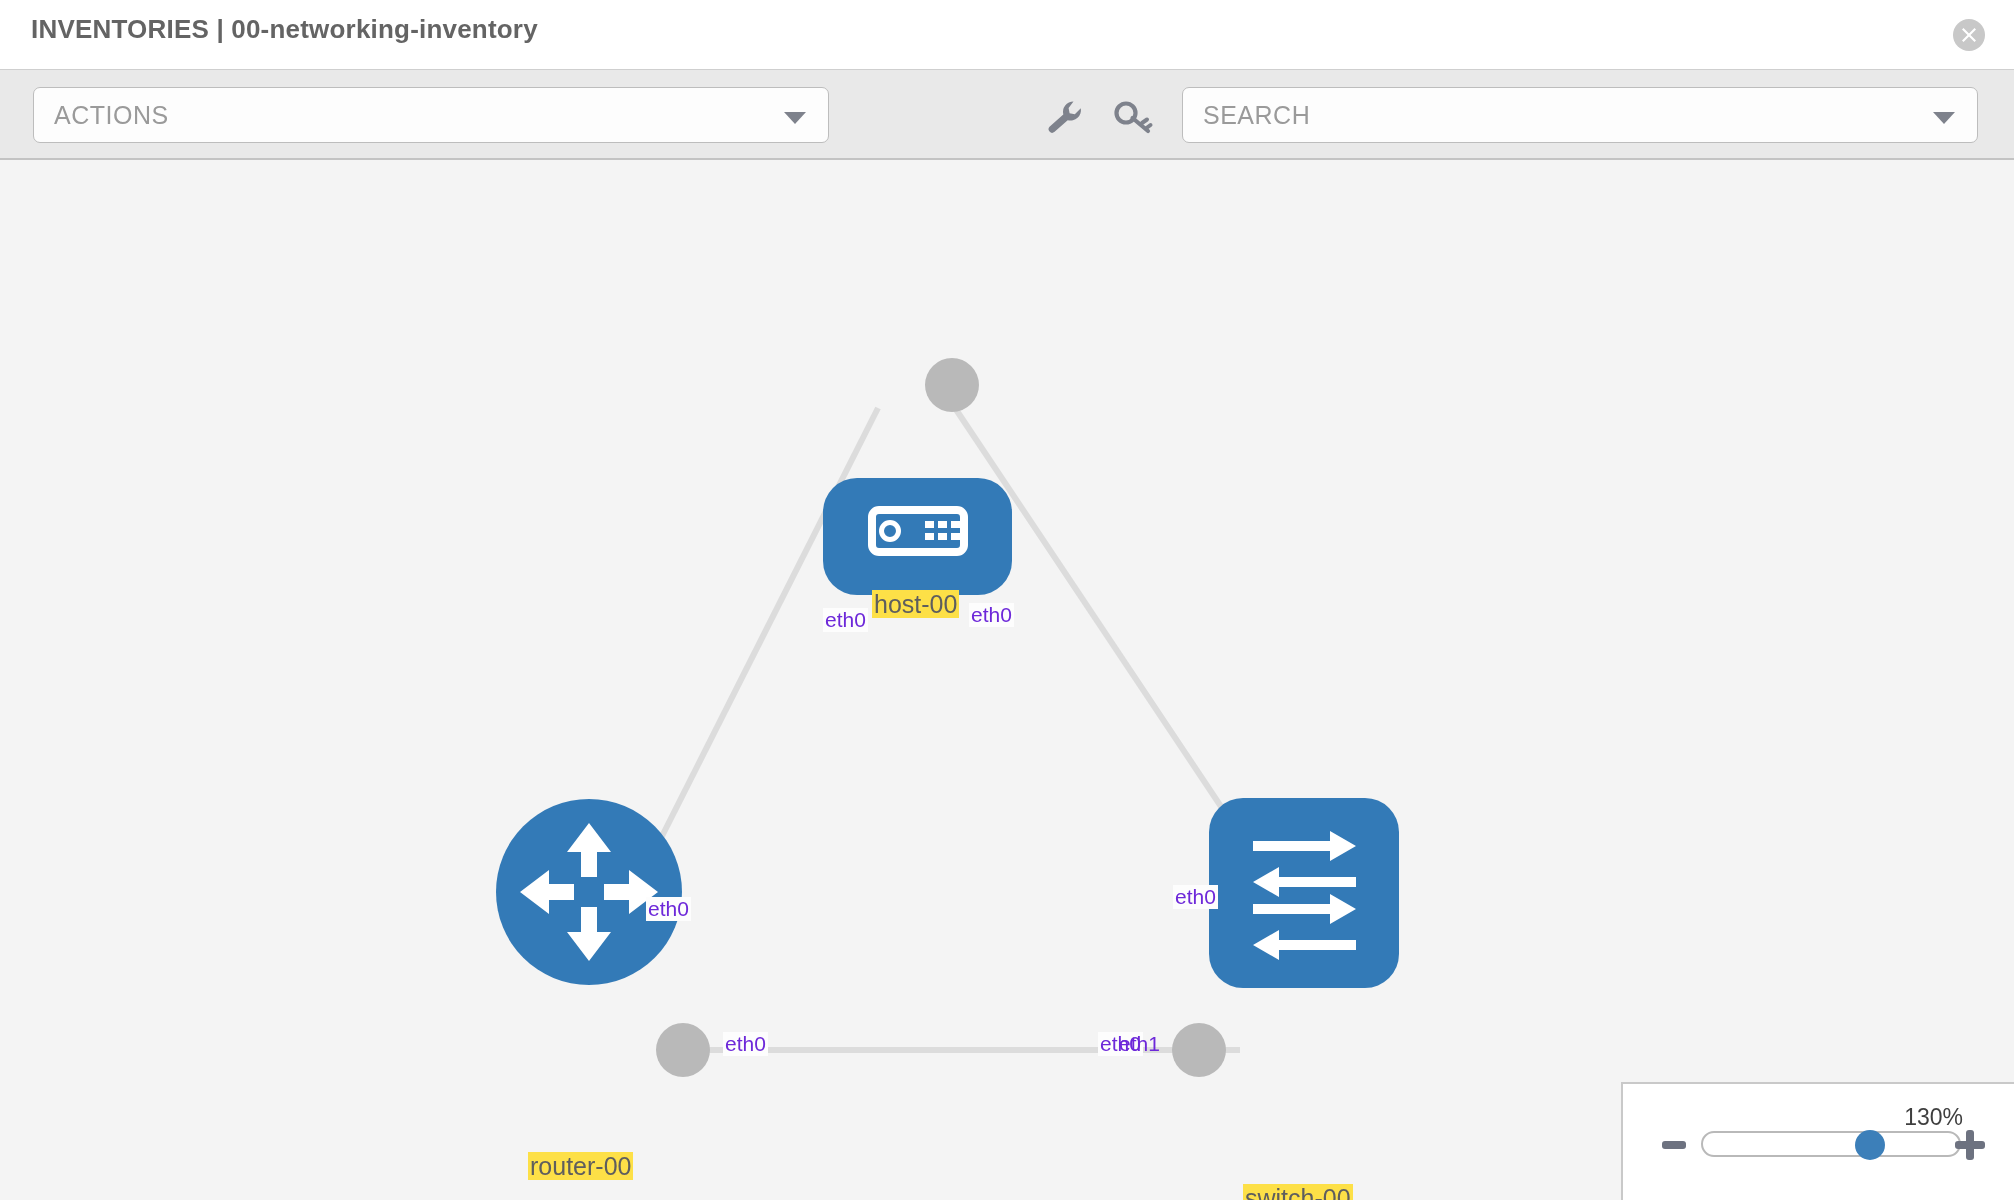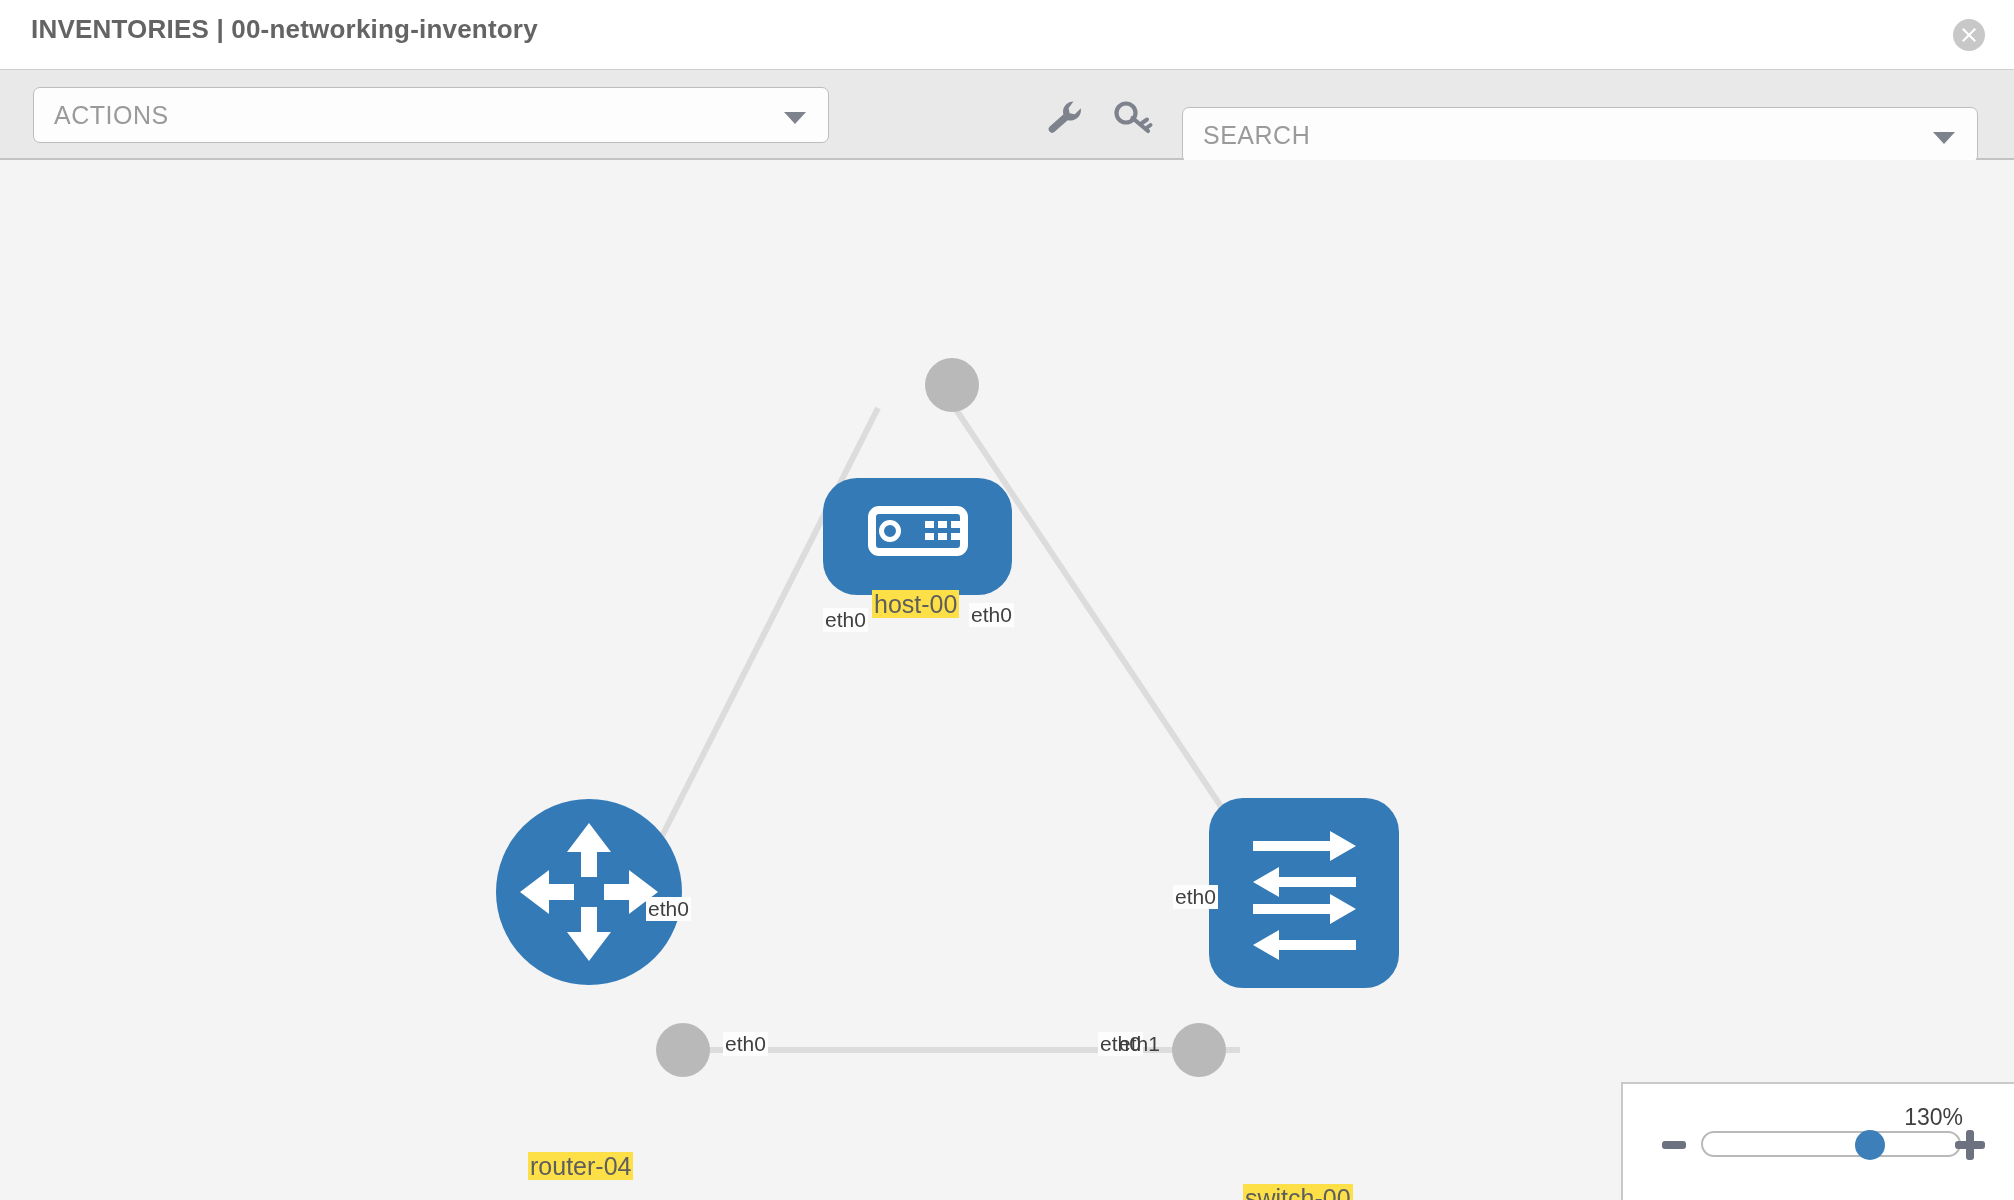--- a/index.html
+++ b/index.html
@@ -96,21 +96,20 @@
 
   .search-select {
     position: absolute;
     left: 1182px; top: 17px;
     width: 796px; height: 56px;
     background: #fdfdfd;
     border: 1px solid #bdbdbd;
     border-radius: 7px;
     box-sizing: border-box;
     cursor: text;
-    margin-top: 20px;
   }
   .search-label {
     position: absolute;
     left: 20px; top: 13px;
     font-size: 25px;
     color: #9a9a9a;
     letter-spacing: 0.5px;
   }
 
   
@@ -135,21 +134,21 @@
     font-size: 25px;
     color: #5e5e5e;
     background: #fde047;
     white-space: nowrap;
     line-height: 1.05;
     padding: 1px 2px;
   }
   .iface-label {
     position: absolute;
     font-size: 21px;
-    color: #404040;
+    color: #6d28d9;
     background: #fdfdfd;
     white-space: nowrap;
     line-height: 1.05;
     padding: 1px 2px;
   }
 
   
   .zoom-panel {
     position: absolute;
     left: 1621px; top: 1082px;
@@ -312,21 +311,21 @@
           <path d="M1356 717 L1279 717 L1279 707 L1253 722 L1279 737 L1279 727 L1356 727 Z"></path>
 
           <path d="M1253 744 L1330 744 L1330 734 L1356 749 L1330 764 L1330 754 L1253 754 Z"></path>
 
           <path d="M1356 780 L1279 780 L1279 770 L1253 785 L1279 800 L1279 790 L1356 790 Z"></path>
         </g>
       </g>
     </svg>
 
     <div class="node-label" style="left:872px; top:430px;">host-00</div>
-    <div class="node-label" style="left:528px; top:992px;">router-04</div>
+    <div class="node-label" style="left:528px; top:992px;">router-00</div>
     <div class="node-label" style="left:1243px; top:1024px;">switch-00</div>
 
     <div class="iface-label" style="left:823px; top:448px;">eth0</div>
     <div class="iface-label" style="left:969px; top:443px;">eth0</div>
 
     <div class="iface-label" style="left:646px; top:737px;">eth0</div>
 
     <div class="iface-label" style="left:1173px; top:725px;">eth0</div>
 
     <div class="iface-label" style="left:723px; top:872px;">eth0</div>

